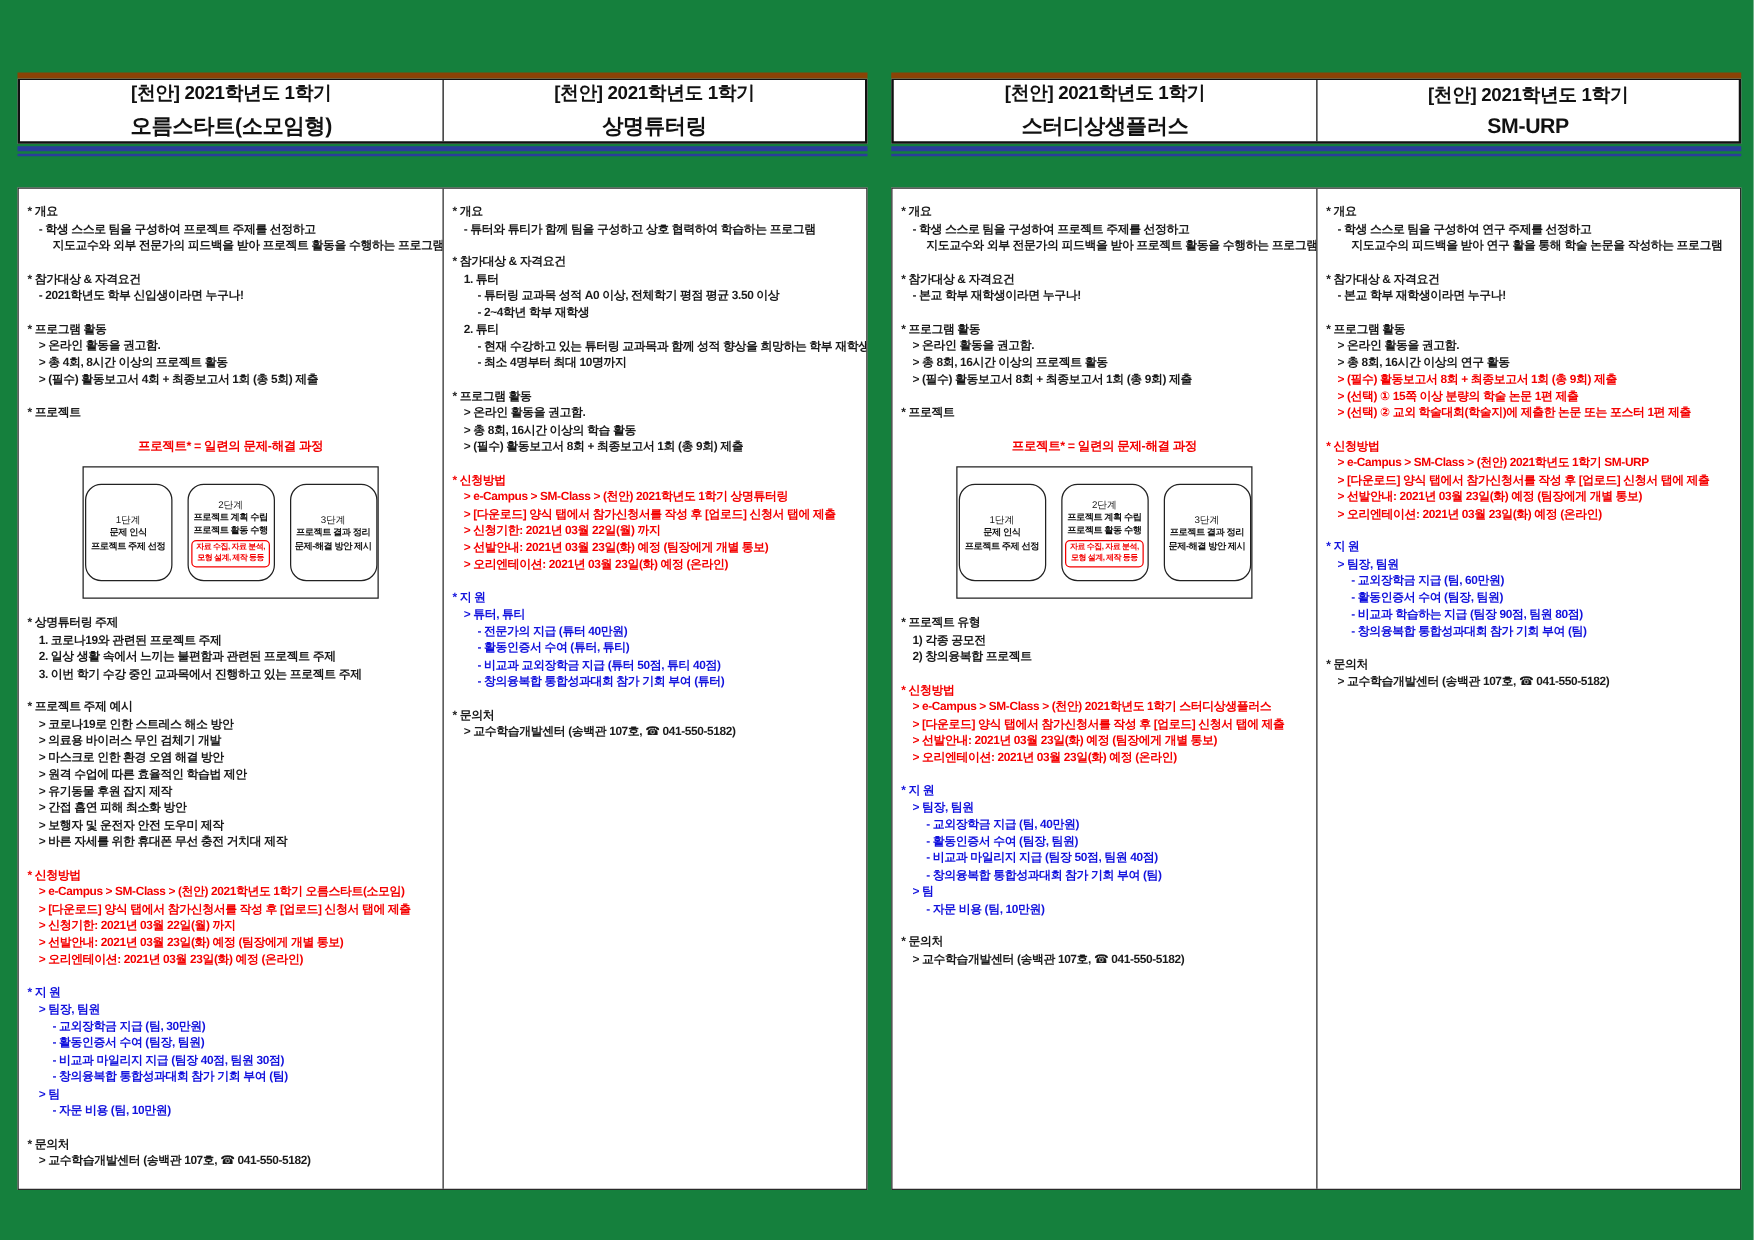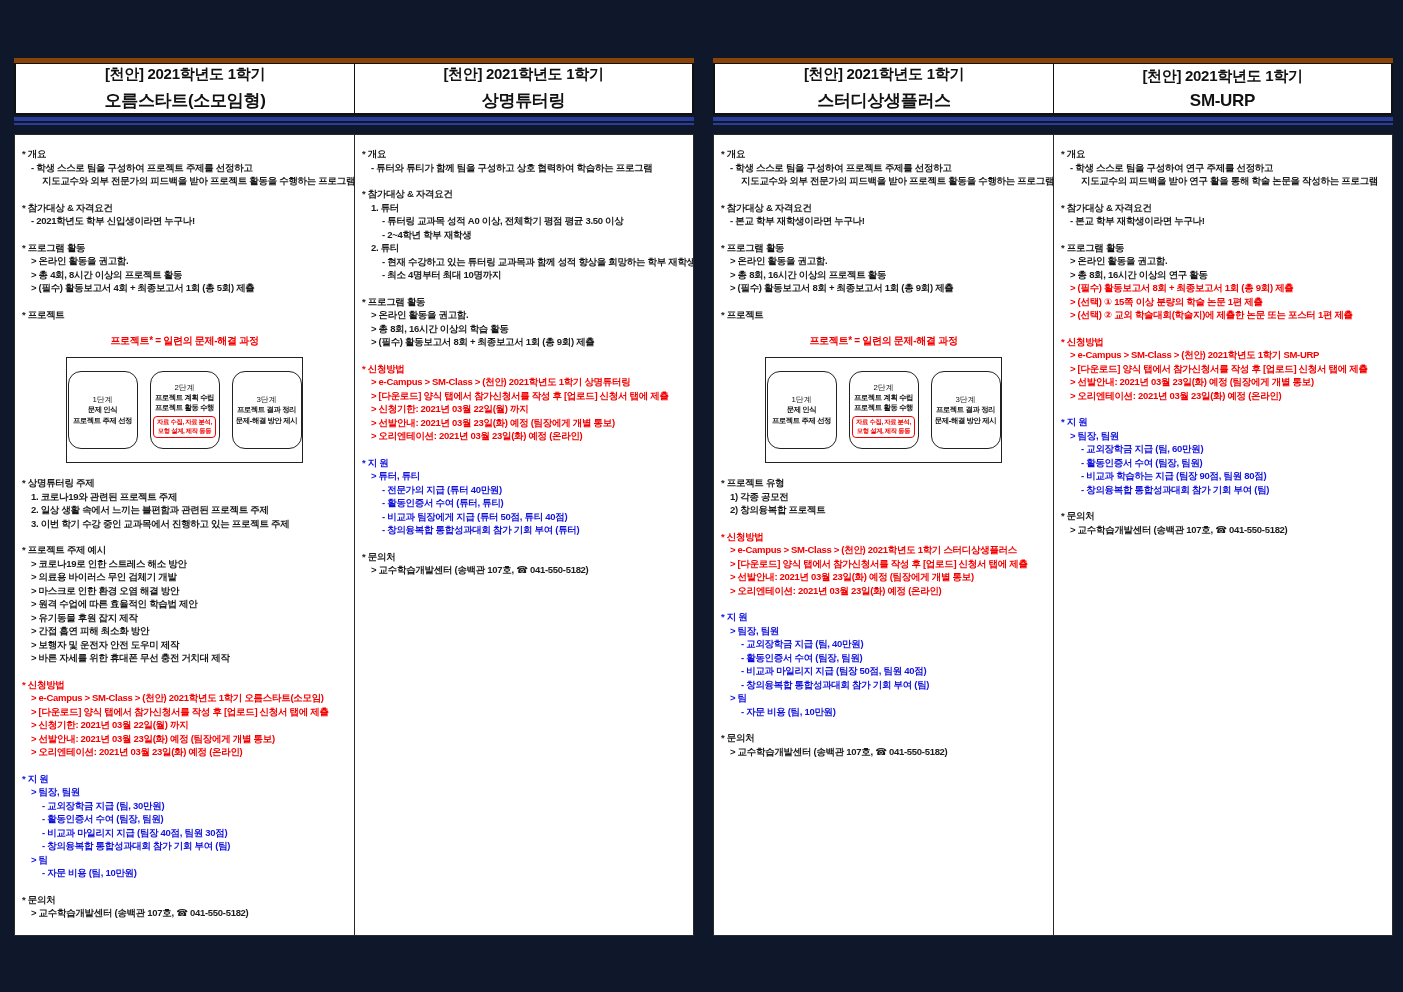--- a/index.html
+++ b/index.html
@@ -1,29 +1,29 @@
 <!DOCTYPE html>
 <html><head>
 <meta charset="utf-8">
 <style>
   html,body{margin:0;padding:0;background:#ffffff;width:1403px;height:992px;overflow:hidden;
     font-family:"Liberation Sans","DejaVu Sans",sans-serif;}
-  #doc{position:relative;width:1403px;height:992px;background:#0f172a;}
+  #doc{position:relative;width:1403px;height:992px;background:#15803d;}
   .page{position:absolute;top:58px;width:680px;}
   .p0{left:14px;} .p1{left:713px;}
   .topbar{height:5px;background:#8a4306;}
   .header-box{display:flex;border:2px solid #111;border-top:1px solid #111;background:#fff;}
   .hcell{width:50%;box-sizing:border-box;height:49px;display:flex;flex-direction:column;
     align-items:center;justify-content:center;}
   .hcell + .hcell{border-left:1.6px solid #111;}
   .h1{font-size:15px;font-weight:bold;color:#111;letter-spacing:-0.3px;}
   .h2{font-size:17px;font-weight:bold;color:#111;margin-top:5px;letter-spacing:-0.3px;}
   .blue-thick{height:4px;background:#2b3d9b;margin-top:2px;}
   .blue-thin{height:2px;background:#2b3d9b;margin-top:2px;}
-  .content-box{margin-top:9px;border:1.6px solid #2a2a2a;height:800px;display:flex;background:#fff;}
+  .content-box{margin-top:25px;border:1.6px solid #2a2a2a;height:800px;display:flex;background:#fff;}
   .col{width:50%;box-sizing:border-box;padding:12px 7px 0 7px;overflow:hidden;}
   .col + .col{border-left:1.6px solid #2a2a2a;}
   .block{margin-bottom:13px;}
   .ln{font-size:9.5px;font-weight:bold;line-height:13.5px;color:#1a1a1a;white-space:nowrap;
     letter-spacing:-0.3px;}
   .s-r{color:#f40000;} .s-bl{color:#1212dd;}
   .i1{padding-left:9px;} .i2{padding-left:20px;}
   .dg-caption{color:#f40000;font-size:10px;font-weight:bold;text-align:center;
     width:235px;margin:8px auto 9px auto;white-space:nowrap;letter-spacing:-0.3px;}
   .dg-box{width:235px;height:104px;border:1.3px solid #222;margin:0 auto;display:flex;
@@ -164,21 +164,21 @@
             <div class="ln s-r i1">&gt; [다운로드] 양식 탭에서 참가신청서를 작성 후 [업로드] 신청서 탭에 제출</div>
             <div class="ln s-r i1">&gt; 신청기한: 2021년 03월 22일(월) 까지</div>
             <div class="ln s-r i1">&gt; 선발안내: 2021년 03월 23일(화) 예정 (팀장에게 개별 통보)</div>
             <div class="ln s-r i1">&gt; 오리엔테이션: 2021년 03월 23일(화) 예정 (온라인)</div>
           </div>
           <div class="block">
             <div class="ln s-bl i0">* 지 원</div>
             <div class="ln s-bl i1">&gt; 튜터, 튜티</div>
             <div class="ln s-bl i2">- 전문가의 지급 (튜터 40만원)</div>
             <div class="ln s-bl i2">- 활동인증서 수여 (튜터, 튜티)</div>
-            <div class="ln s-bl i2">- 비교과 팀장에게 지급 (튜터 50점, 튜티 40점)</div>
+            <div class="ln s-bl i2">- 비교과 교외장학금 지급 (튜터 50점, 튜티 40점)</div>
             <div class="ln s-bl i2">- 창의융복합 통합성과대회 참가 기회 부여 (튜터)</div>
           </div>
           <div class="block">
             <div class="ln s-b i0">* 문의처</div>
             <div class="ln s-b i1">&gt; 교수학습개발센터 (송백관 107호, ☎ 041-550-5182)</div>
           </div>
         </div>
       </div>
     </div>
     <div class="page p1">

